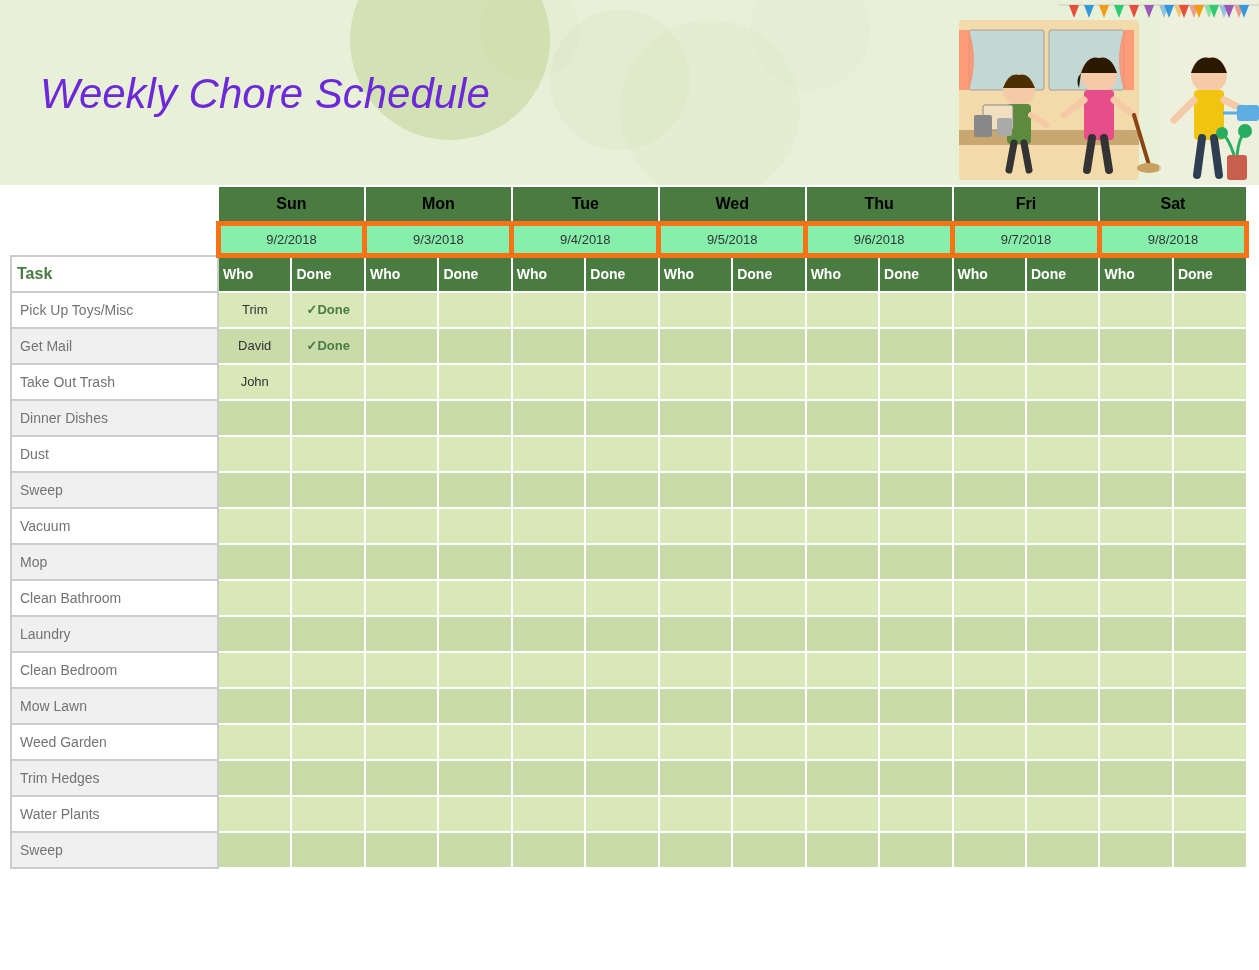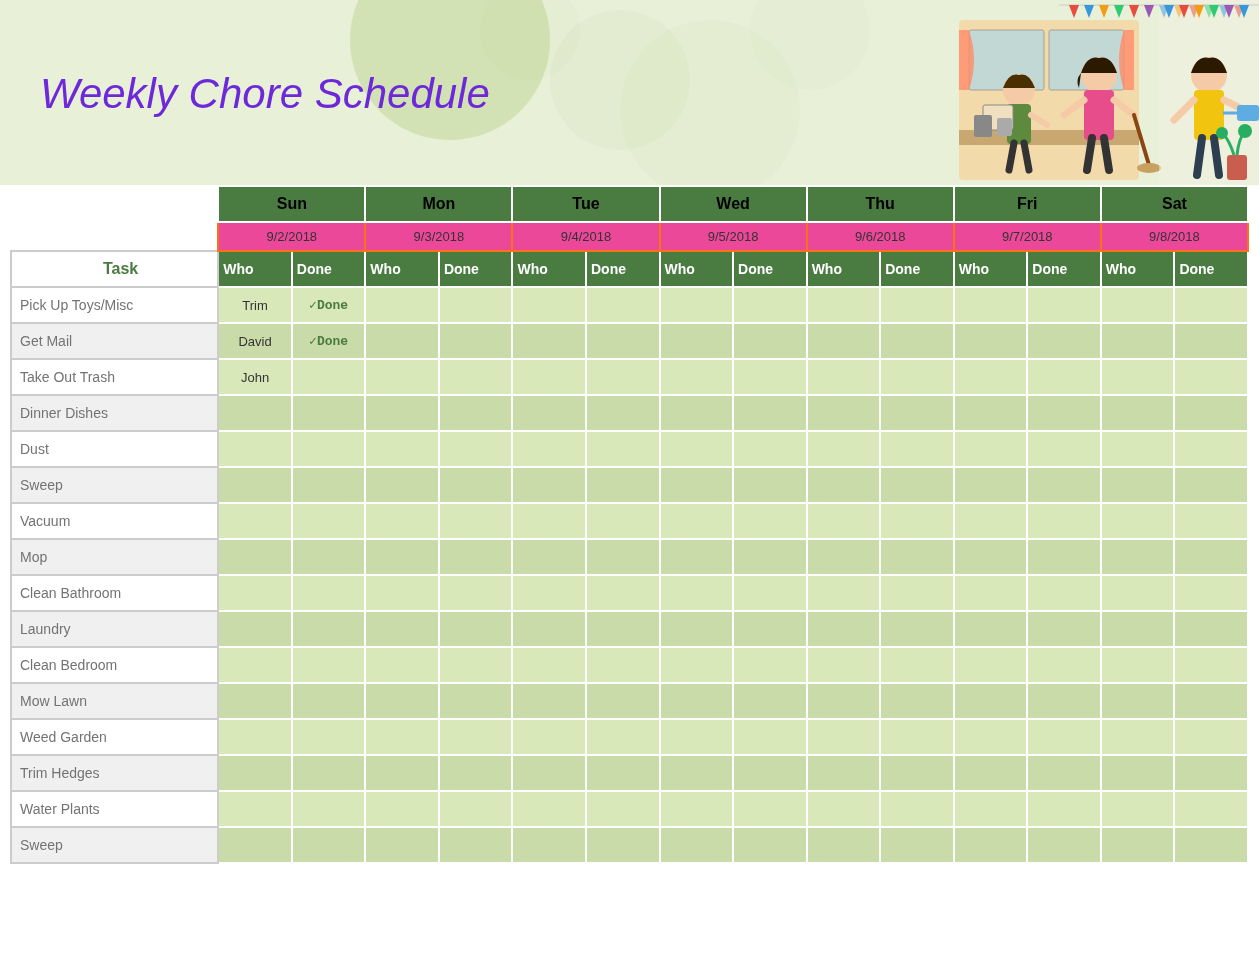--- a/index.html
+++ b/index.html
@@ -72,25 +72,25 @@
       font-size: 16px;
     }
 
     .day-header-row th.task-header {
       background: transparent;
       color: transparent;
       border: none;
     }
 
     .date-row td {
-      background: #ec4899;
+      background: #86efac;
       color: #333;
       text-align: center;
       padding: 6px 4px;
-      border: 2px solid #f97316;
+      border: 5px solid #f97316;
       font-size: 13px;
     }
 
     .date-row td.task-empty {
       background: transparent;
       border: none;
     }
 
     .col-header-row td {
       background: #4a7c42;
@@ -100,22 +100,22 @@
       padding: 8px 4px;
       border: 2px solid #fff;
       font-size: 14px;
     }
 
     .col-header-row td.task-col-header {
       background: #fff;
       color: #4a7c42;
       font-weight: bold;
       font-size: 16px;
-      text-align: center;
-      padding-left: 16px;
+      text-align: left;
+      padding-left: 5px;
       border: 2px solid #ccc;
       margin-left: 36px;
     }
 
     .data-row td {
       background: #d8e8b8;
       border: 2px solid #fff;
       padding: 7px 4px;
       text-align: center;
       font-size: 13px;
@@ -138,21 +138,20 @@
     }
 
     .data-row:nth-child(even) td:not(.task-name) {
       background: #c8dba8;
     }
 
     .checkmark {
       color: #4a7c42;
       font-weight: bold;
       font-size: 13px;
-      font-family: Liberation Mono, monospace;
     }
 
     .done-text {
       color: #4a7c42;
       font-size: 13px;
     }
 
     
     .data-row:nth-child(even) td {
       background: #c8dba8;

